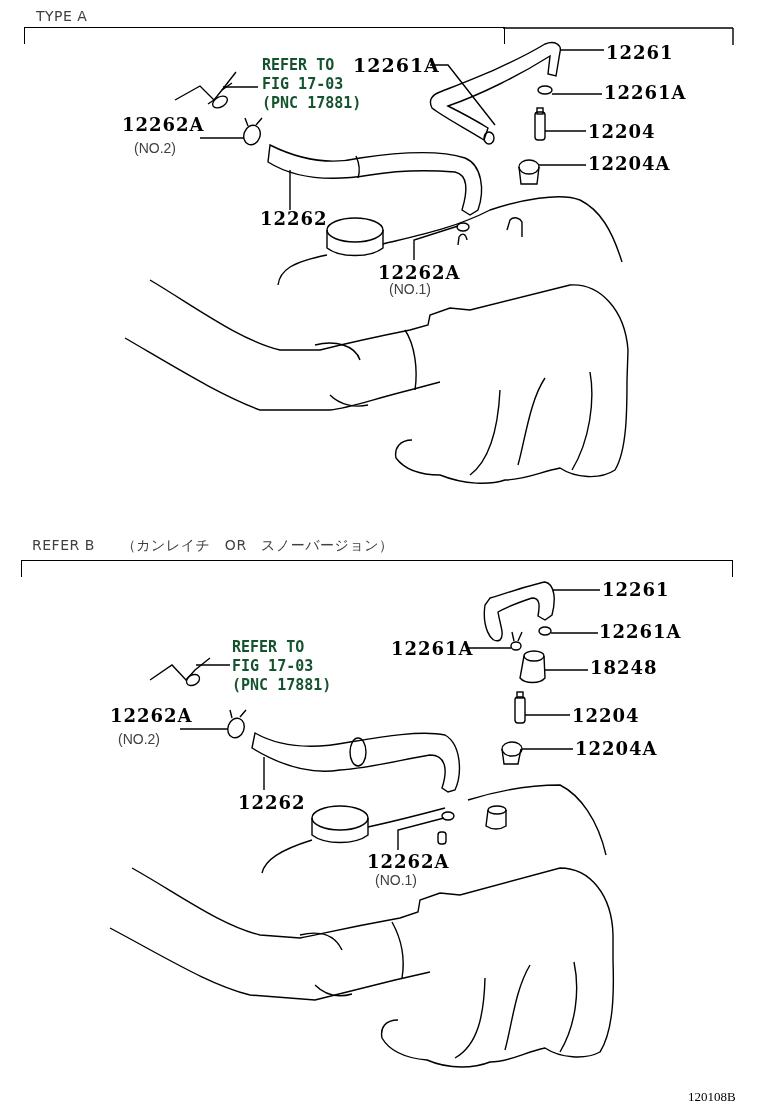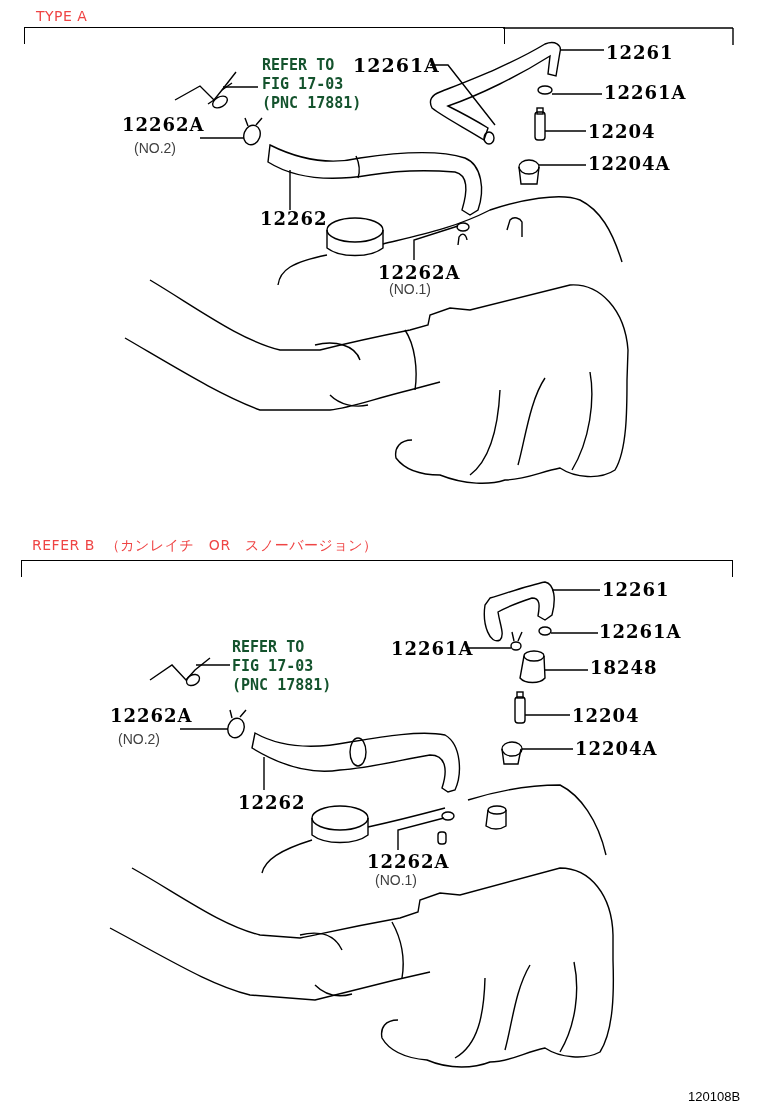--- a/index.html
+++ b/index.html
@@ -1,22 +1,22 @@
 <!DOCTYPE html>
 <html><head>
 <meta charset="utf-8">
 <style>
   html, body { margin:0; padding:0; background:#ffffff; }
   body { width:760px; height:1112px; position:relative; overflow:hidden; font-family:"DejaVu Sans Mono", monospace; color:#000; }
-  .section-title { position:absolute; font-family:"DejaVu Sans", sans-serif; font-size:14px; letter-spacing:0.5px; color:#ef4444;text-align:right; }
+  .section-title { position:absolute; font-family:"DejaVu Sans", sans-serif; font-size:14px; letter-spacing:0.5px; color:#404040;text-align:right; }
   .frame { position:absolute; border-top:1.5px solid #000; border-left:1px solid #000; border-right:1px solid #000; height:16px; }
   .label { position:absolute; font-family:"DejaVu Serif", serif; font-weight:bold; font-size:18px; color:#000; white-space:nowrap; letter-spacing:1px; }
   .sub { position:absolute; font-family:Liberation Sans, sans-serif; font-size:14px; color:#404040; white-space:nowrap; }
   .ref { position:absolute; font-family:"DejaVu Sans Mono", monospace; font-weight:bold; font-size:15px; line-height:19px; color:#14532d; white-space:pre; }
-  .fignum { position:absolute; font-family:Liberation Sans, sans-serif; font-size:13px; color:#000; }
+  .fignum { position:absolute; font-family:Liberation Serif, serif; font-size:13px; color:#000; }
   svg.drawing { position:absolute; left:0; top:0; }
   svg.drawing path, svg.drawing line, svg.drawing ellipse, svg.drawing rect, svg.drawing polyline { fill:none; stroke:#000; stroke-width:1.4; }
 </style>
 </head>
 <body>
 
 <div class="section-title" style="left:36px; top:8px;">TYPE A</div>
 <div class="frame" style="left:24px; top:27px; width:479px;"></div>
 
 <div class="ref" style="left:262px; top:56px;">REFER TO
@@ -28,21 +28,21 @@
 <div class="label" style="left:588px; top:121px;">12204</div>
 <div class="label" style="left:588px; top:153px;">12204A</div>
 <div class="label" style="left:122px; top:114px;">12262A</div>
 <div class="sub" style="left:134px; top:140px;">(NO.2)</div>
 <div class="label" style="left:260px; top:208px;">12262</div>
 <div class="label" style="left:378px; top:262px;">12262A</div>
 <div class="sub" style="left:389px; top:281px;">(NO.1)</div>
 
 <div class="section-title" style="left:32px; top:537px;">
   <span>REFER B</span>
-  <span style="margin-left:6px;">（カンレイチ　OR　スノーバージョン）</span>
+  <span style="margin-left:22px;">（カンレイチ　OR　スノーバージョン）</span>
 </div>
 <div class="frame" style="left:21px; top:560px; width:710px;"></div>
 
 <div class="ref" style="left:232px; top:638px;">REFER TO
 FIG 17-03
 (PNC 17881)</div>
 <div class="label" style="left:602px; top:579px;">12261</div>
 <div class="label" style="left:599px; top:621px;">12261A</div>
 <div class="label" style="left:391px; top:638px;">12261A</div>
 <div class="label" style="left:590px; top:657px;">18248</div>

